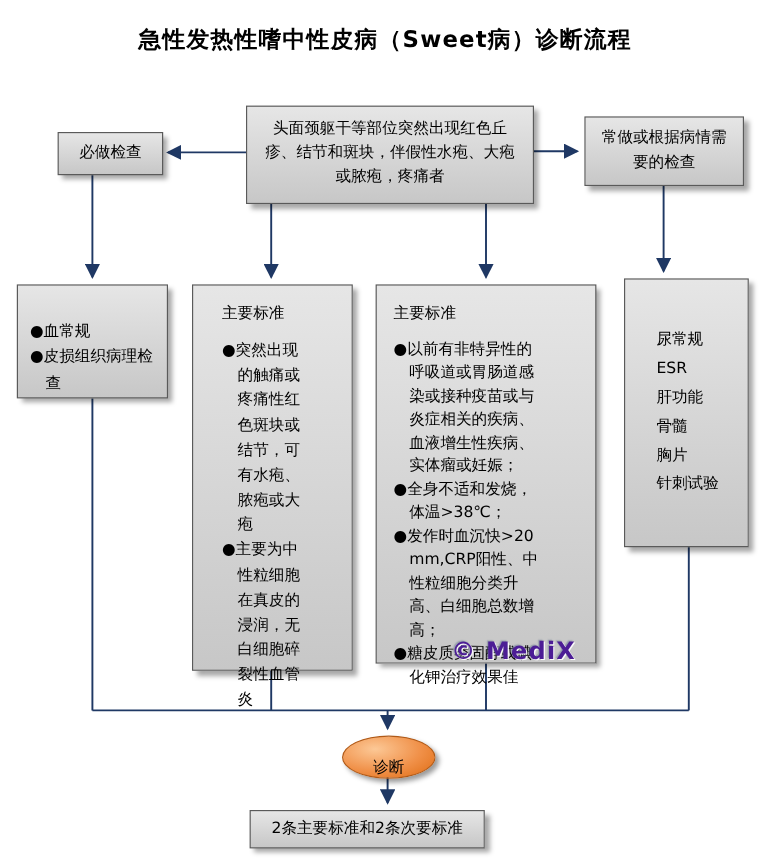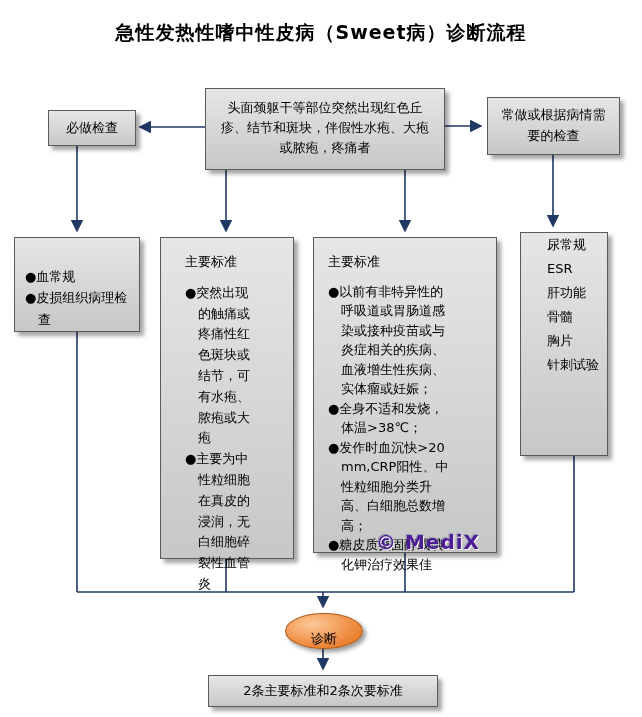--- a/index.html
+++ b/index.html
@@ -20,34 +20,34 @@
     box-shadow:4px 4px 4px rgba(0,0,0,0.35);
     font-size:13px; line-height:1.55;
   }
   .center-flex { display:flex; align-items:center; justify-content:center; text-align:center; }
   #symptom-box   { left:205px; top:88px;  width:240px; height:82px; padding:9px 12px; text-align:center; }
   #must-exam-box { left:22px;  top:110px; width:88px; height:36px;margin-left:26px; }
   #optional-exam-box { left:487px; top:97px; width:133px; height:58px; padding:4px 10px; line-height:1.6; }
   #blood-box { left:14px; top:237px; width:126px; height:95px; padding:28px 10px; line-height:1.65; }
   #major-box { left:160px; top:237px; width:134px; height:322px; padding:14px 34px 10px 24px; line-height:1.6; }
   #minor-box { left:313px; top:237px; width:184px; height:316px; padding:14px 46px 10px 14px; line-height:1.5; }
-  #other-box { left:520px; top:232px; width:88px; height:224px;
-               display:flex; flex-direction:column; justify-content:flex-start;
+  #other-box { left:520px; top:232px; width:104px; height:224px;
+               display:flex; flex-direction:column; justify-content:center;
                padding-left:26px; line-height:24px; }
   .criteria-title { margin-bottom:10px; }
   .bullet-item { padding-left:1em; text-indent:-1em; }
   #diagnosis {
     position:absolute; z-index:1; left:285px; top:613px; width:76px; height:34px;
     border-radius:50%;
     background:radial-gradient(ellipse at 35% 30%, #fcc896, #f09048 55%, #de6a10);
     border:1px solid #b05a18;
     box-shadow:3px 3px 4px rgba(0,0,0,0.4);
     display:flex; align-items:flex-end; justify-content:center; font-size:13px;
   }
-  #conclusion-box { left:208px; top:675px; width:230px; height:32px; }
+  #conclusion-box { left:208px; top:675px; width:196px; height:32px; }
   #watermark {
     position:absolute; z-index:2; left:376px; top:530px;
     font-size:20px; font-weight:bold; letter-spacing:1px; color:#4c1d95;
     text-shadow:1px 1px 0 rgba(255,255,255,0.9), -1px -1px 1px rgba(80,100,130,0.45);
   }
 </style>
 </head>
 <body>
 
 <div id="canvas">

